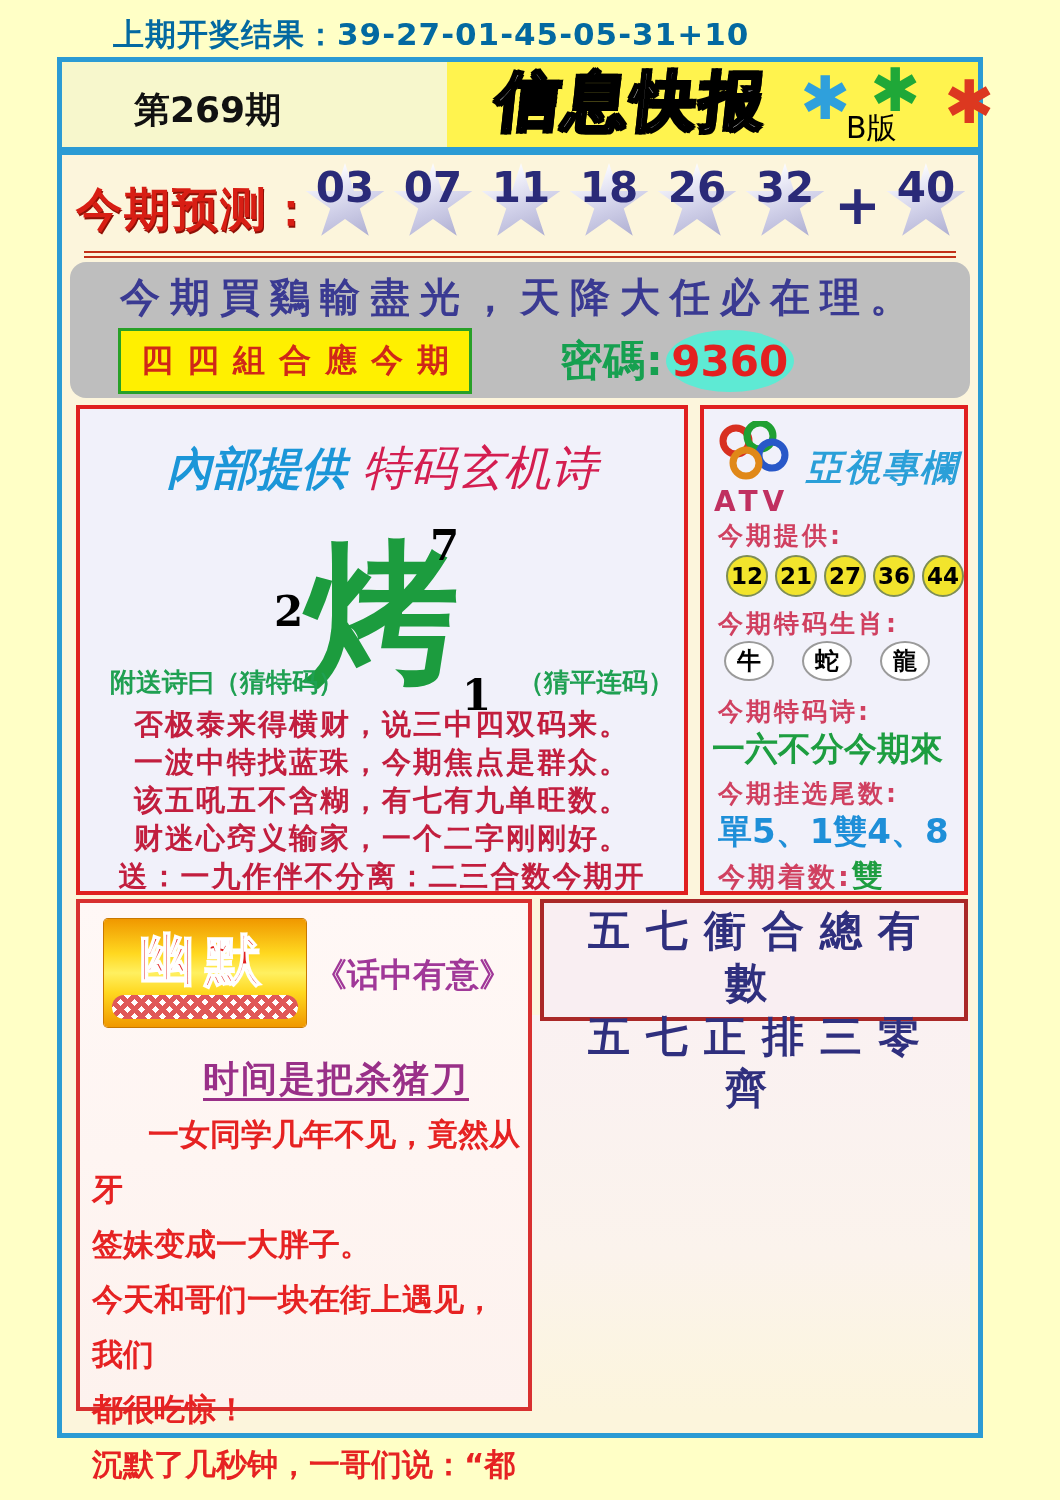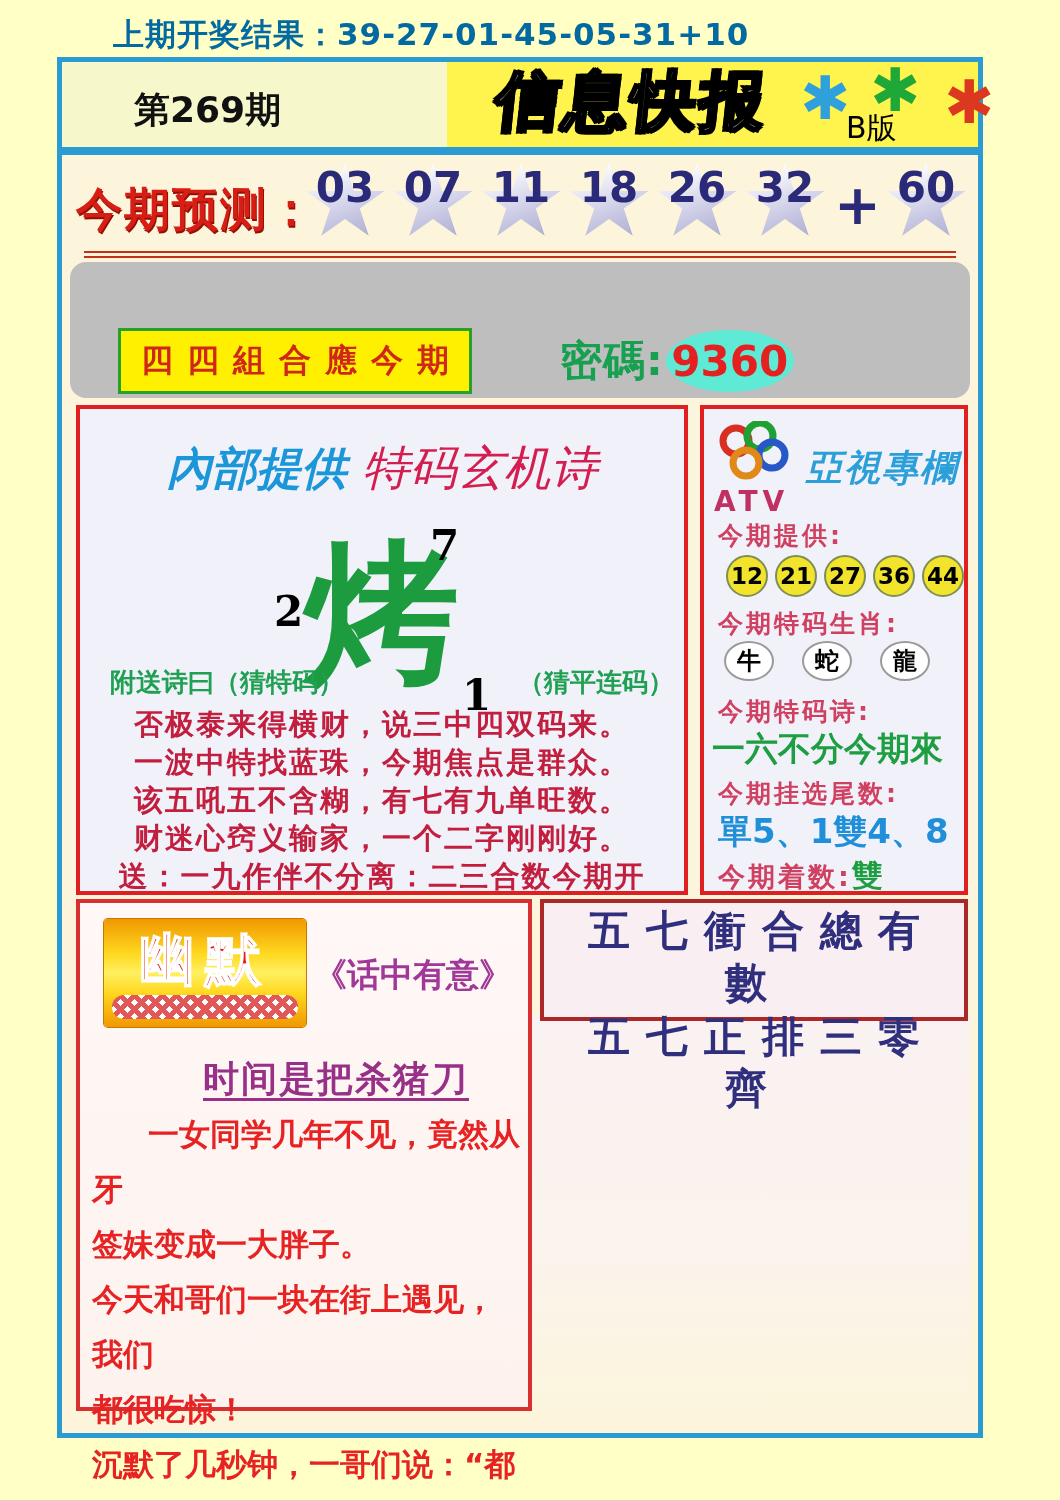--- a/index.html
+++ b/index.html
@@ -144,26 +144,27 @@
         <div class="star-shape"></div>
         <div class="star-num">26</div>
       </div>
     <div class="star">
         <div class="star-shape"></div>
         <div class="star-num">32</div>
       </div>
     <div class="plus-sign">+</div>
     <div class="star">
         <div class="star-shape"></div>
-        <div class="star-num">60</div>
+        <div class="star-num">40</div>
       </div>
   </div>
   <div class="red-rule"></div>
 
   <div class="notice-box">
+    <div class="notice-line1">今期買鷄輸盡光，天降大任必在理。</div>
     <div class="notice-row">
       <div class="tag-value">四四組合應今期</div>
       <div class="pw-label">密碼:</div>
       <div class="pw-ellipse">9360</div>
     </div>
   </div>
 
   <div class="left-box">
     <div class="lb-heading">
       <span class="lb-src">內部提供</span><span class="lb-title">特码玄机诗</span>

